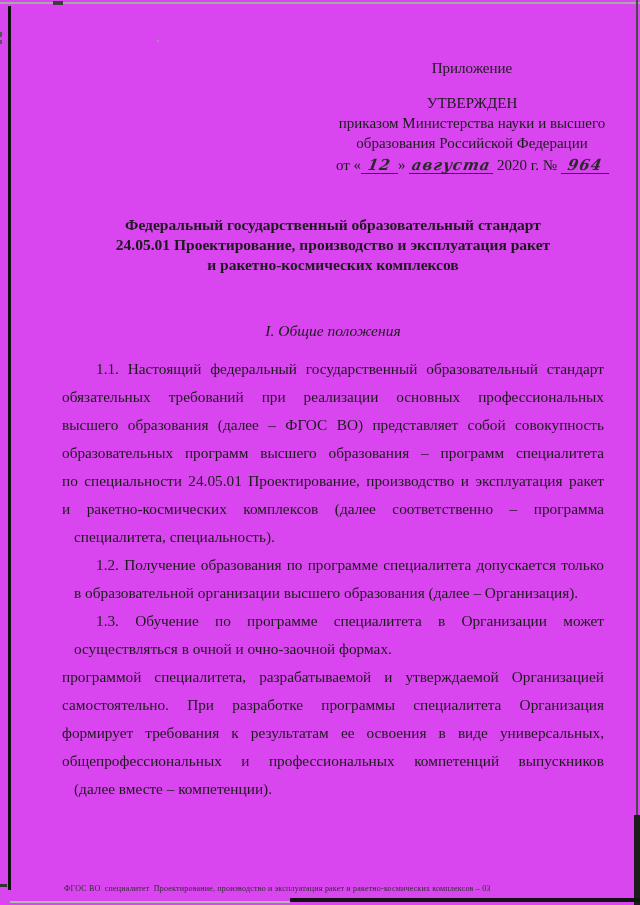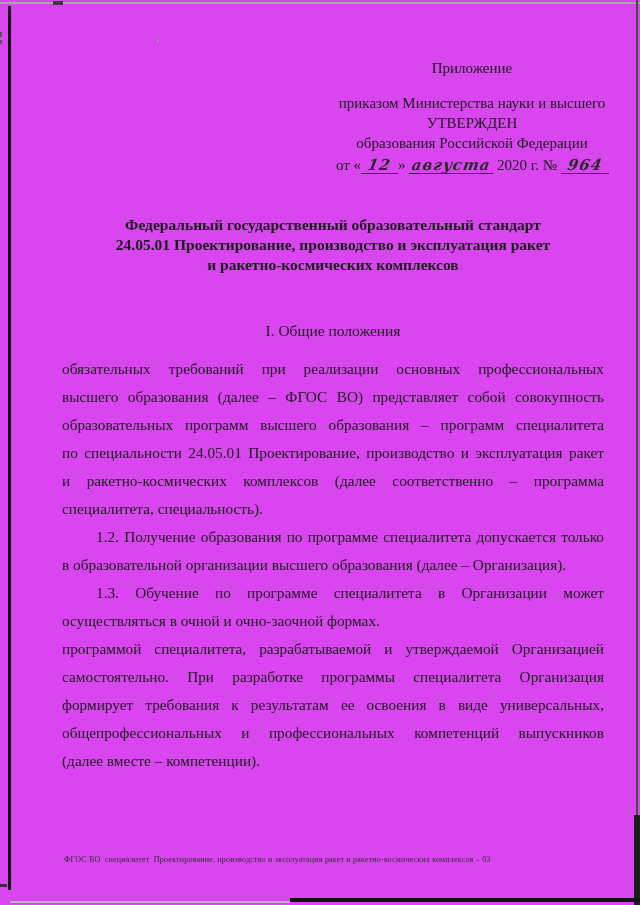--- a/index.html
+++ b/index.html
@@ -38,31 +38,31 @@
     display:inline-block; font-family:"DejaVu Serif", serif;
     font-style:italic; font-weight:bold; font-size:15px; color:#2a2a2a;
     transform:skewX(-10deg); letter-spacing:1px; white-space:nowrap;
   }
   .title-block{
     position:absolute; left:62px; top:215px; width:542px;
     text-align:center; font-weight:bold; font-size:15.5px; line-height:20px;
   }
   .section-heading{
     position:absolute; left:62px; top:322px; width:542px;
-    text-align:center; font-size:15.5px;
+    text-align:center; font-size:15.5px;font-style:italic;
   }
   .body{
     position:absolute; left:62px; top:355px; width:542px;
     font-size:15.3px; line-height:28px;
   }
   .line{text-align:justify; text-align-last:justify;}
-  .line.last{text-align-last:left;}
+  .line.last{text-align-last:left;margin-left:12px;}
   .line.first{text-indent:34px;}
   .footer{
-    position:absolute; left:64px; top:855px; width:560px;
+    position:absolute; left:64px; top:884px; width:560px;
     font-size:8px; color:#2e2e2e; white-space:pre; letter-spacing:0.2px;
   }
 </style>
 </head>
 <body>
 
 <div class="page">
 
   <div class="art top-line"></div>
   <div class="art top-blob"></div>
@@ -71,35 +71,36 @@
   <div class="art left-mark2"></div>
   <div class="art right-border"></div>
   <div class="art right-border-thick"></div>
   <div class="art bottom-dark"></div>
   <div class="art bottom-light"></div>
   <div class="art bl-tick"></div>
   <div class="art speck"></div>
 
   <div class="header-block">
     <div class="appendix">Приложение</div>
+    <div>УТВЕРЖДЕН</div>
     <div>приказом Министерства науки и высшего</div>
-    <div>УТВЕРЖДЕН</div>
     <div>образования Российской Федерации</div>
     <div class="date-line"><span>от «</span><span class="blank day"><span class="hand">12</span></span><span>»</span> <span class="blank month"><span class="hand">августа</span></span> <span>2020 г. №</span> <span class="blank num"><span class="hand">964</span></span></div>
   </div>
 
   <div class="title-block">
     <div>Федеральный государственный образовательный стандарт</div>
     <div>24.05.01 Проектирование, производство и эксплуатация ракет</div>
     <div>и ракетно-космических комплексов</div>
   </div>
 
   <div class="section-heading">I. Общие положения</div>
 
   <div class="body">
+      <div class="line first">1.1. Настоящий федеральный государственный образовательный стандарт</div>
       <div class="line">обязательных требований при реализации основных профессиональных</div>
       <div class="line">высшего образования (далее – ФГОС ВО) представляет собой совокупность</div>
       <div class="line">образовательных программ высшего образования – программ специалитета</div>
       <div class="line">по специальности 24.05.01 Проектирование, производство и эксплуатация ракет</div>
       <div class="line">и ракетно-космических комплексов (далее соответственно – программа</div>
       <div class="line last">специалитета, специальность).</div>
       <div class="line first">1.2. Получение образования по программе специалитета допускается только</div>
       <div class="line last">в образовательной организации высшего образования (далее – Организация).</div>
       <div class="line first">1.3. Обучение по программе специалитета в Организации может</div>
       <div class="line last">осуществляться в очной и очно-заочной формах.</div>

